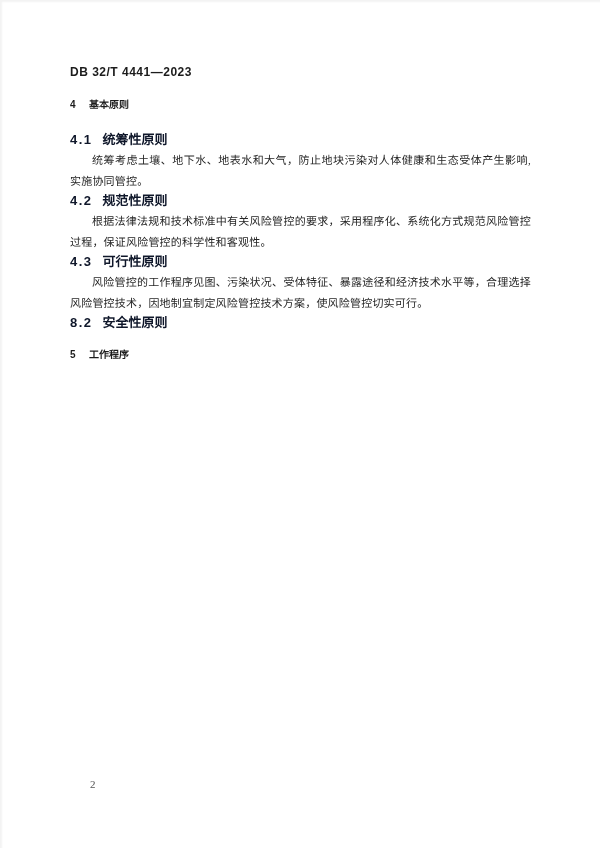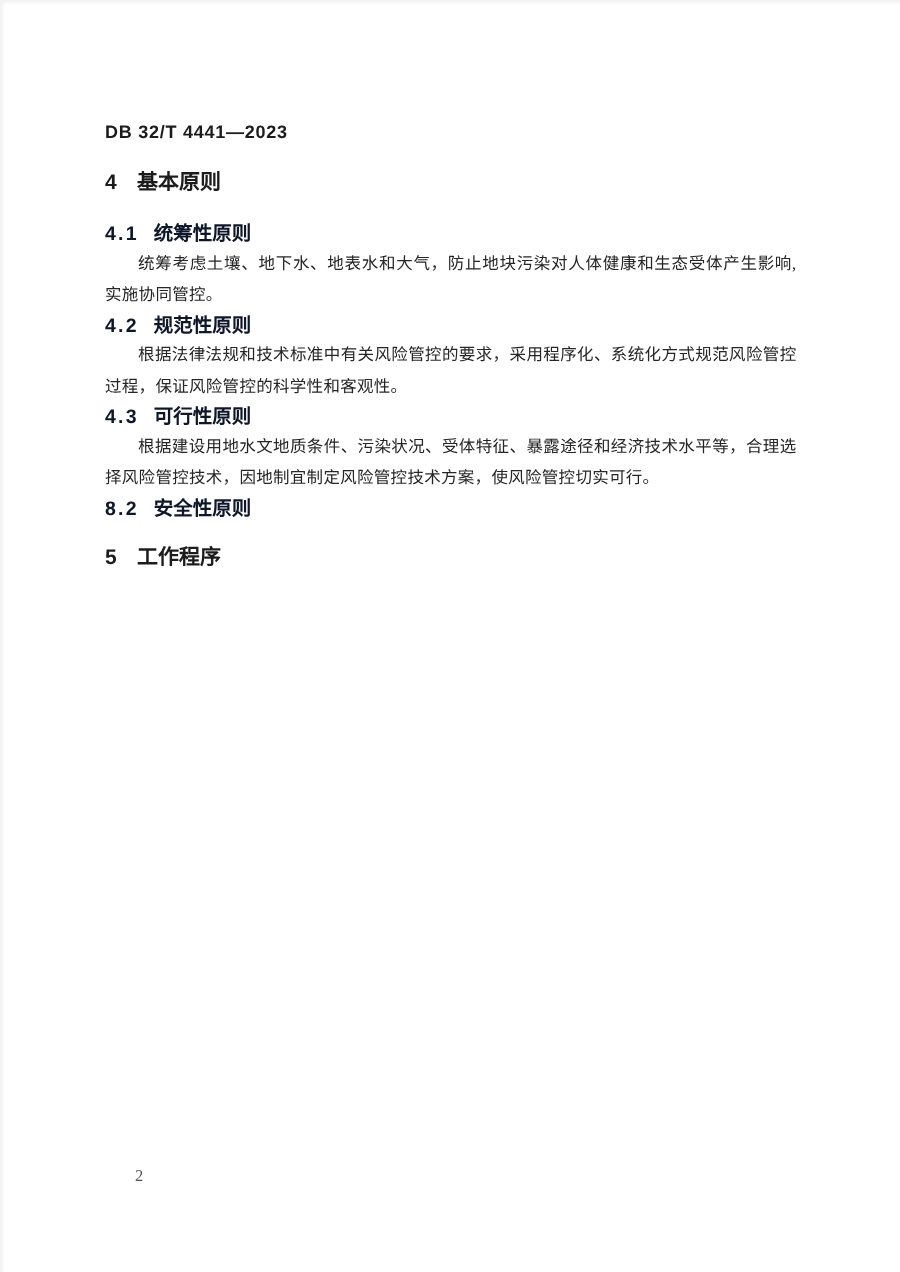--- a/index.html
+++ b/index.html
@@ -18,37 +18,37 @@
     position: relative;
     width: 600px;
     height: 848px;
     background: #ffffff;
     box-shadow: inset 2px 2px 2px rgba(0,0,0,0.05);
     box-sizing: border-box;
   }
   .content {
     position: absolute;
     left: 70px;
-    top: 16px;
+    top: 0;
     width: 461px;
   }
   .doc-number {
     margin-top: 64px;
     font-family: "Liberation Sans", sans-serif;
     font-weight: bold;
     font-size: 12px;
     line-height: 16px;
     letter-spacing: 0.5px;
     color: #1c1c1c;
   }
   .h1 {
     margin-top: 16px;
     font-family: "Liberation Sans", sans-serif;
     font-weight: bold;
-    font-size: 14px;
+    font-size: 10px;
     line-height: 18px;
     color: #1c1c1c;
   }
   .h1.section-5 {
     margin-top: 14px;
   }
   .h2 {
     font-family: "Liberation Sans", sans-serif;
     font-weight: bold;
     font-size: 13px;
@@ -110,21 +110,21 @@
     <p class="para">统筹考虑土壤、地下水、地表水和大气，防止地块污染对人体健康和生态受体产生影响,实施协同管控。</p>
 
     <div class="h2 after-para">
       <span class="sec-num">4.2</span><span>规范性原则</span>
     </div>
     <p class="para">根据法律法规和技术标准中有关风险管控的要求，采用程序化、系统化方式规范风险管控过程，保证风险管控的科学性和客观性。</p>
 
     <div class="h2 after-para">
       <span class="sec-num">4.3</span><span>可行性原则</span>
     </div>
-    <p class="para">根据建设用地水文地质条件、污染状况、受体特征、暴露途径和经济技术水平等，合理选择风险管控技术，因地制宜制定风险管控技术方案，使风险管控切实可行。</p>
+    <p class="para">风险管控的工作程序见图、污染状况、受体特征、暴露途径和经济技术水平等，合理选择风险管控技术，因地制宜制定风险管控技术方案，使风险管控切实可行。</p>
 
     <div class="h2 after-para">
       <span class="sec-num">8.2</span><span>安全性原则</span>
     </div>
 
     <div class="h1 section-5">
       <span class="sec-num">5</span><span>工作程序</span>
     </div>
 
   </div>

